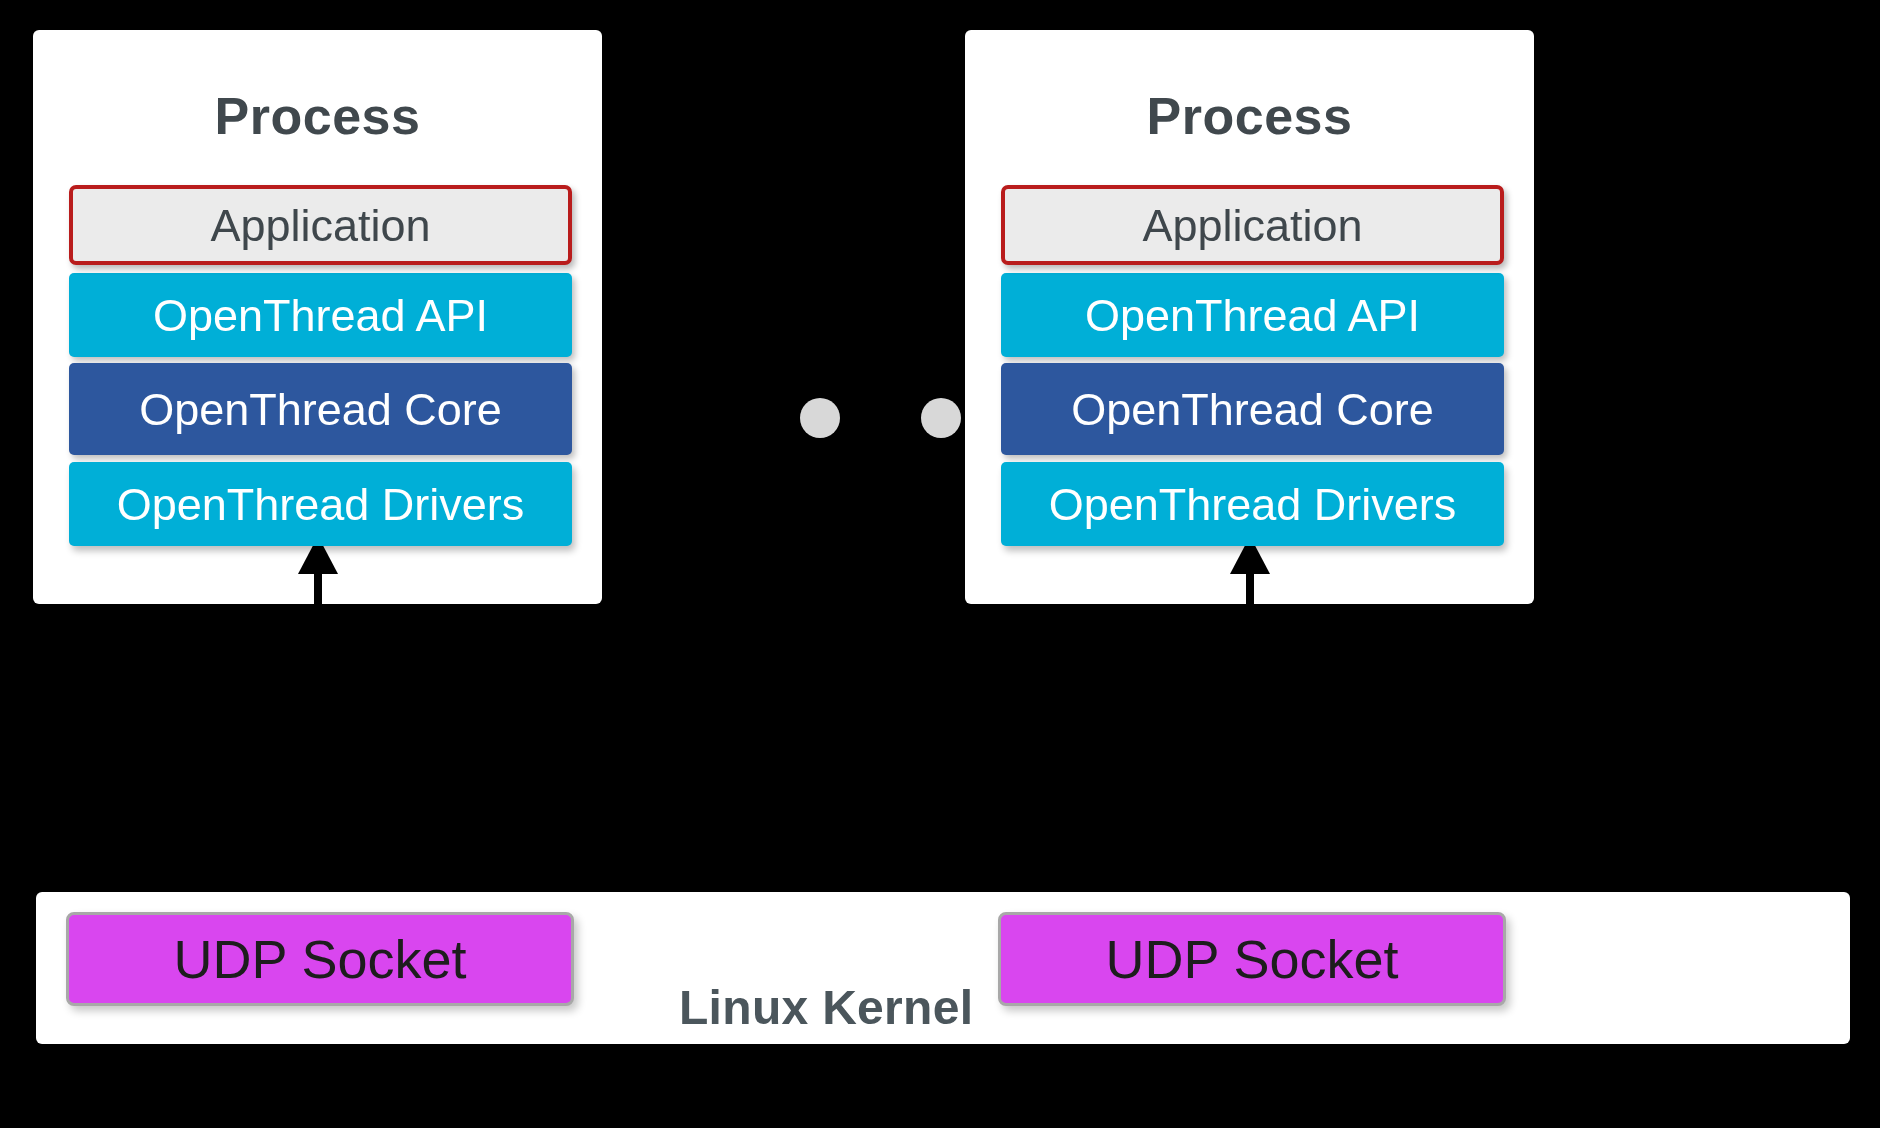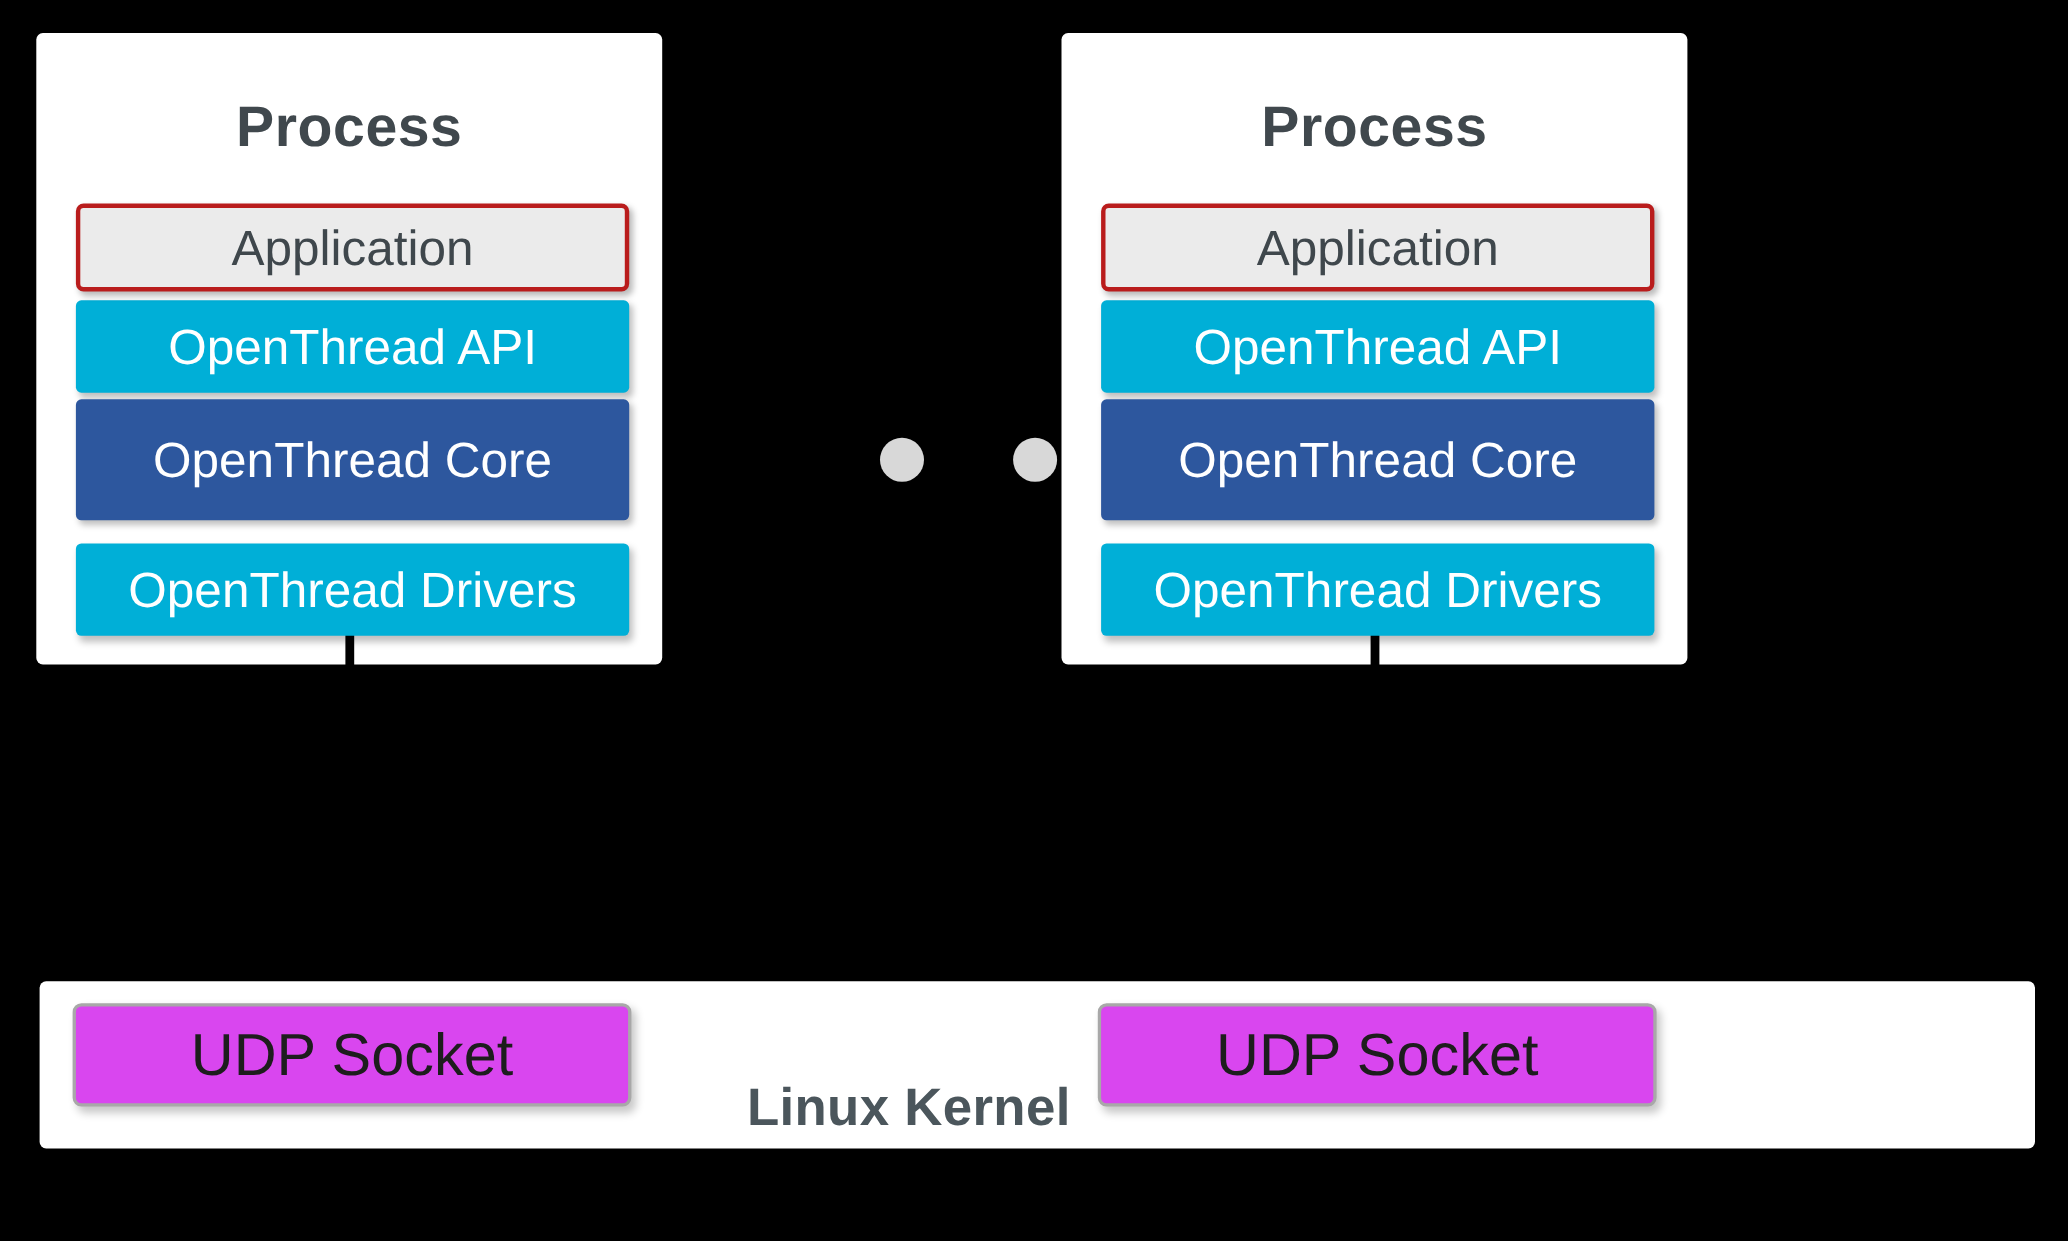--- a/index.html
+++ b/index.html
@@ -66,34 +66,34 @@
   .layer-api {
     height: 84px;
     background: #00afd7;
     color: #ffffff;
     border-radius: 5px;
     margin-top: 8px;
     box-shadow: 3px 4px 6px rgba(0,0,0,0.25);
     z-index: 2;
   }
   .layer-core {
-    height: 110px;
+    height: 92px;
     background: #2d579e;
     color: #ffffff;
     border-radius: 5px;
     margin-top: 6px;
     box-shadow: 3px 4px 6px rgba(0,0,0,0.25);
     z-index: 2;
   }
   .layer-drivers {
     height: 84px;
     background: #00afd7;
     color: #ffffff;
     border-radius: 5px;
-    margin-top: 21px;
+    margin-top: 7px;
     box-shadow: 3px 5px 7px rgba(0,0,0,0.25);
     z-index: 2;
   }
 
   
   .arrow {
     position: absolute;
     width: 40px;
   }
   .arrow .shaft {

